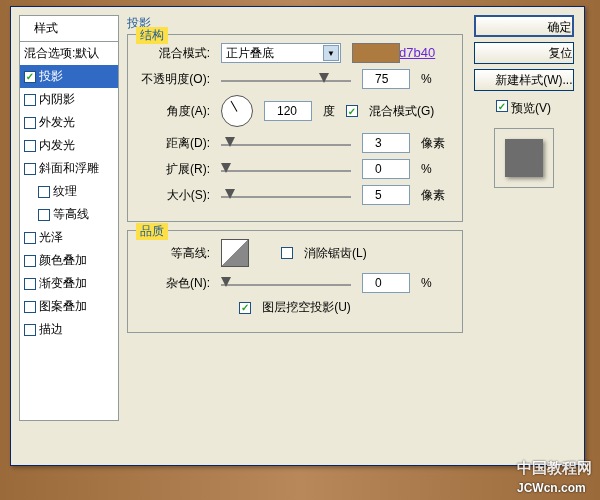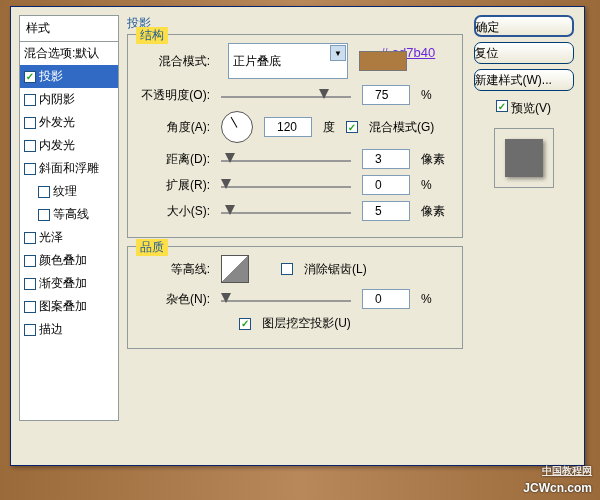--- a/index.html
+++ b/index.html
@@ -3,53 +3,53 @@
 <meta charset="utf-8">
 <style>
 * { box-sizing: border-box; margin: 0; padding: 0; font-family: "Microsoft YaHei", SimSun, sans-serif; font-size: 12px; }
 body { background: linear-gradient(90deg, #9a6a3a 0%, #b8875a 50%, #9a6a3a 100%); width: 600px; height: 500px; position: relative; }
 .dialog { position: absolute; top: 6px; left: 10px; width: 575px; height: 460px; background: #ece9d8; border: 1px solid #0a246a; box-shadow: 2px 2px 4px rgba(0,0,0,0.3); }
 .titlebar { height: 26px; background: linear-gradient(180deg, #3b6ea5 0%, #2a5698 50%, #2a5698 100%); display: flex; align-items: center; padding: 0 3px 0 6px; }
 .titlebar-text { color: #fff; font-weight: bold; flex: 1; }
 .close-btn { width: 20px; height: 20px; background: #e25e3e; border: 1px solid #fff; color: #fff; font-weight: bold; text-align: center; line-height: 17px; border-radius: 2px; cursor: pointer; }
 .body { display: flex; padding: 8px; gap: 8px; height: calc(100% - 26px); }
 .left { width: 100px; }
-.left-header { border: 1px solid #919b9c; background: #fff; padding: 4px 6px; border-bottom: none; }
+.left-header { border: 1px solid #919b9c; background: #fff; padding: 4px 14px; border-bottom: none; }
 .style-list { border: 1px solid #919b9c; background: #fff; height: 380px; overflow: hidden; }
 .style-item { padding: 3px 4px; display: flex; align-items: center; gap: 3px; }
 .style-item.sel { background: #316ac5; color: #fff; }
 .cb { width: 12px; height: 12px; border: 1px solid #1c5180; background: #fff; display: inline-flex; align-items: center; justify-content: center; font-size: 10px; color: #21a121; flex-shrink: 0; }
 .cb.checked::after { content: "✓"; font-weight: bold; }
 .indent { padding-left: 18px; }
 .middle { flex: 1; }
 .section-title { color: #215d9c; margin-bottom: 2px; }
 .fieldset { border: 1px solid #919b9c; padding: 8px 10px 10px; margin-bottom: 8px; position: relative; }
 .fieldset-label { position: absolute; top: -8px; left: 8px; background: #fde047; padding: 0 4px; color: #215d9c; }
 .row { display: flex; align-items: center; margin-bottom: 6px; gap: 11px; }
 .row-label { width: 72px; text-align: right; }
-.combo { border: 1px solid #7f9db9; background: #fff; height: 36px; width: 120px; display: flex; align-items: center; padding: 0 4px; position: relative; margin-left: 7px; }
+.combo { border: 1px solid #7f9db9; background: #fff; height: 20px; width: 120px; display: flex; align-items: center; padding: 0 4px; position: relative; }
 .combo-arrow { position: absolute; right: 1px; top: 1px; width: 16px; height: 16px; background: #cde; border: 1px solid #7f9db9; display: flex; align-items: center; justify-content: center; font-size: 8px; }
 .swatch { width: 48px; height: 20px; background: #ad7b40; border: 1px solid #777; }
 .slider { flex: 1; height: 18px; position: relative; max-width: 130px; }
 .slider-track { position: absolute; top: 10px; left: 0; right: 0; height: 2px; background: #999; }
 .slider-thumb { position: absolute; top: 3px; width: 0; height: 0; border-left: 5px solid transparent; border-right: 5px solid transparent; border-top: 10px solid #555; cursor: pointer; }
 .numbox { width: 48px; height: 20px; border: 1px solid #7f9db9; background: #fff; padding: 0 12px; text-align: left; }
 .num-unit { width: 28px; }
 .angle-dial { width: 32px; height: 32px; border: 1px solid #555; border-radius: 50%; background: #fff; position: relative; }
 .angle-dial::after { content: ""; position: absolute; top: 50%; left: 50%; width: 12px; height: 1px; background: #000; transform-origin: left; transform: rotate(-120deg); }
 .contour { width: 28px; height: 28px; border: 1px solid #555; background: linear-gradient(135deg, #fff 0%, #fff 48%, #888 50%, #888 100%); }
 .right { width: 105px; display: flex; flex-direction: column; gap: 5px; align-items: center; }
-.btn { width: 100px; height: 22px; border: 1px solid #003c74; background: linear-gradient(180deg, #fff, #ece9d8); border-radius: 7px; cursor: pointer; text-align: left; line-height: 20px; }
+.btn { width: 100px; height: 22px; border: 1px solid #003c74; background: linear-gradient(180deg, #fff, #ece9d8); border-radius: 0; cursor: pointer; text-align: right; line-height: 20px; }
 .btn.default { border: 2px solid #2a5698; }
 .preview-check { display: flex; align-items: flex-start; gap: 3px; margin-top: 4px; }
 .preview-box { width: 60px; height: 60px; border: 1px solid #919b9c; background: #ece9d8; display: flex; align-items: center; justify-content: center; margin-top: 6px; }
 .preview-inner { width: 38px; height: 38px; background: #6d6d6d; box-shadow: 2px 2px 4px rgba(0,0,0,0.4); }
 .color-hex { position: absolute; top: 38px; left: 370px; font-size: 13px; color: #6d28d9; text-decoration: underline; }
 .watermark { position: absolute; right: 8px; bottom: 4px; color: #fff; font-size: 16px; font-weight: bold; text-shadow: 0 0 2px #000; }
-.watermark small { display: block; font-size: 10px; text-align: right; opacity: 0.85; text-decoration: underline; }
+.watermark small { display: block; font-size: 15px; text-align: right; opacity: 0.85; }
 </style>
 </head>
 <body>
 
 <div class="dialog">
   <div class="body">
     <span class="color-hex"># ad7b40</span>
     <div class="left">
       <div class="left-header">样式</div>
       <div class="style-list" id="style-list">

